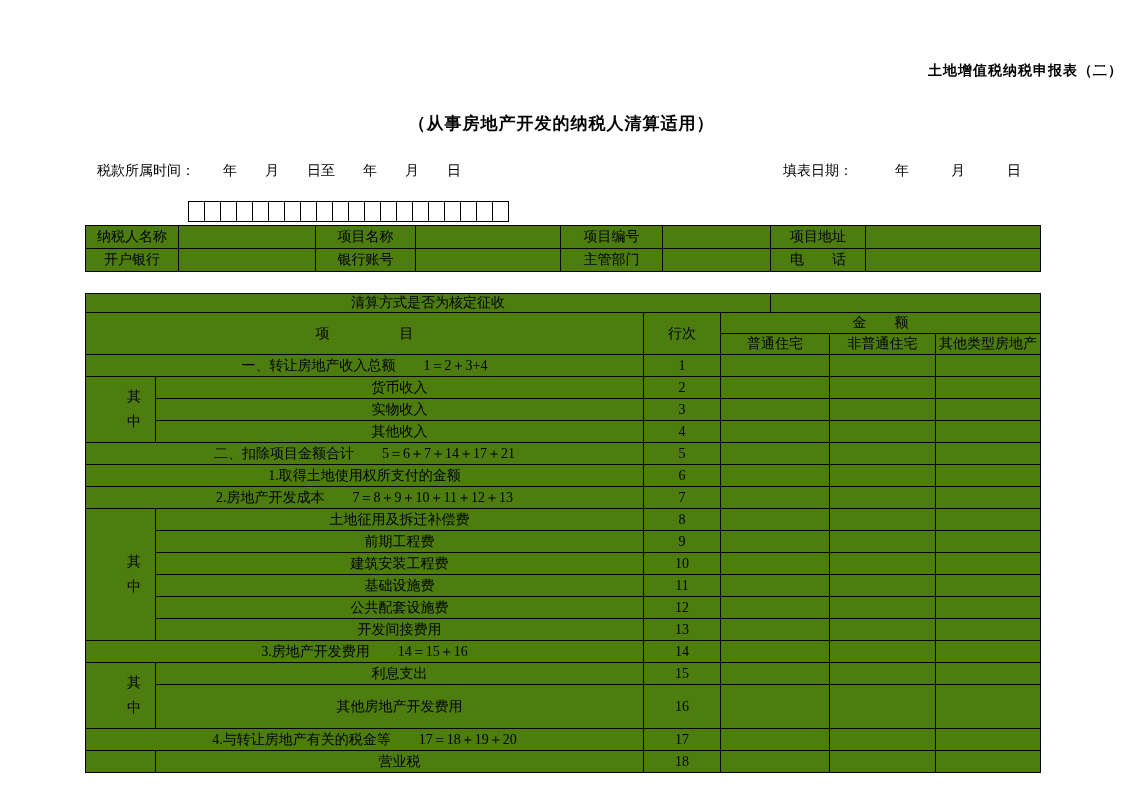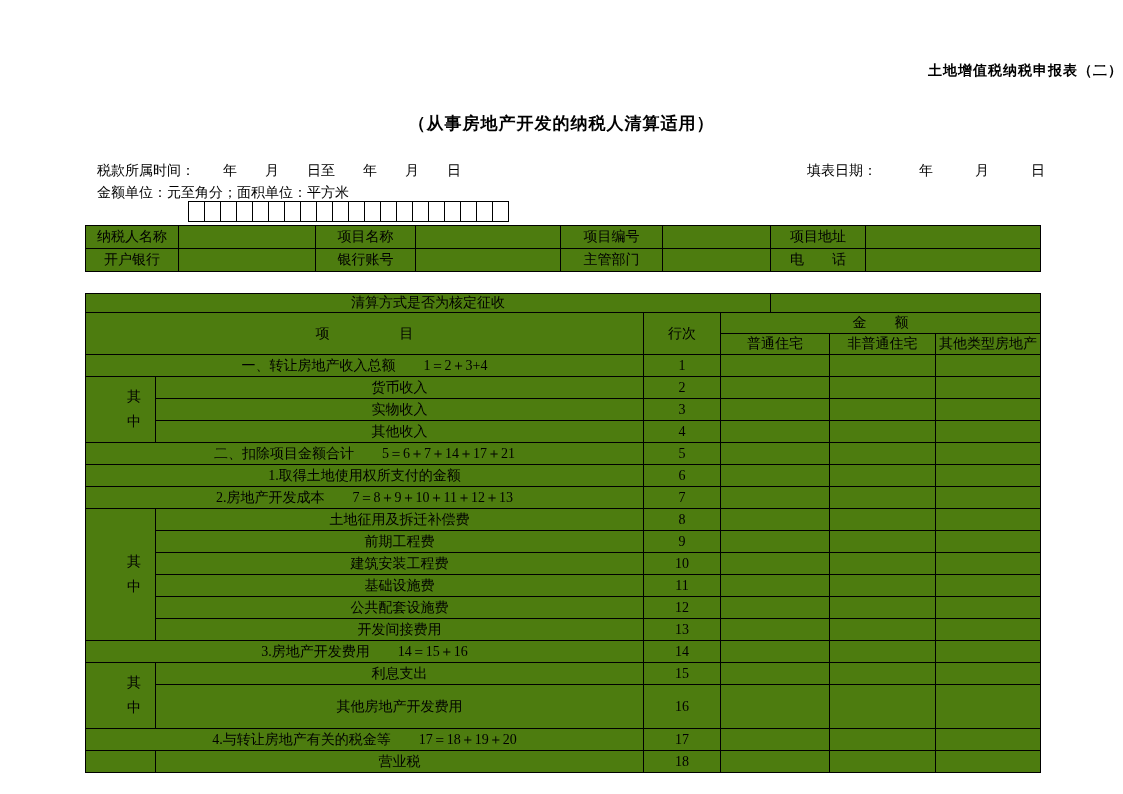--- a/index.html
+++ b/index.html
@@ -12,21 +12,21 @@
   .title{
     position:absolute;left:0;right:0;top:62px;
     text-align:right;font-size:14px;font-weight:bold;letter-spacing:1px;
   }
   .subtitle{
     position:absolute;left:0;right:0;top:112px;
     text-align:center;font-size:17px;font-weight:bold;letter-spacing:1px;
   }
   .meta{position:absolute;font-size:14px;white-space:pre;}
   .m-period{left:97px;top:162px;}
-  .m-filldate{left:783px;top:162px;margin-left:24px;}
+  .m-filldate{left:783px;top:162px;}
   .m-units{left:97px;top:184px;}
   .m-idlabel{left:88px;top:203px;margin-top:24px;}
   .idboxes{position:absolute;left:188px;top:201px;display:flex;}
   .idbox{
     display:inline-block;width:15px;height:19px;background:#fff;
     border:1px solid #000;margin-left:-1px;
   }
   .idbox:first-child{margin-left:0;}
   table{border-collapse:collapse;table-layout:fixed;background:#4d7c0f;}
   td{
@@ -49,21 +49,20 @@
 </head>
 <body>
 
 <div class="page">
 
   <div class="title">土地增值税纳税申报表（二）</div>
   <div class="subtitle">（从事房地产开发的纳税人清算适用）</div>
 
   <div class="meta m-period">税款所属时间：　　年　　月　　日至　　年　　月　　日</div>
   <div class="meta m-filldate">填表日期：　　　年　　　月　　　日</div>
-  <div class="meta m-units">金额单位：元至角分；面积单位：平方米</div>
   <div class="meta m-idlabel">纳税人识别号</div>
   <div class="idboxes">
       <span class="idbox"></span>
       <span class="idbox"></span>
       <span class="idbox"></span>
       <span class="idbox"></span>
       <span class="idbox"></span>
       <span class="idbox"></span>
       <span class="idbox"></span>
       <span class="idbox"></span>

